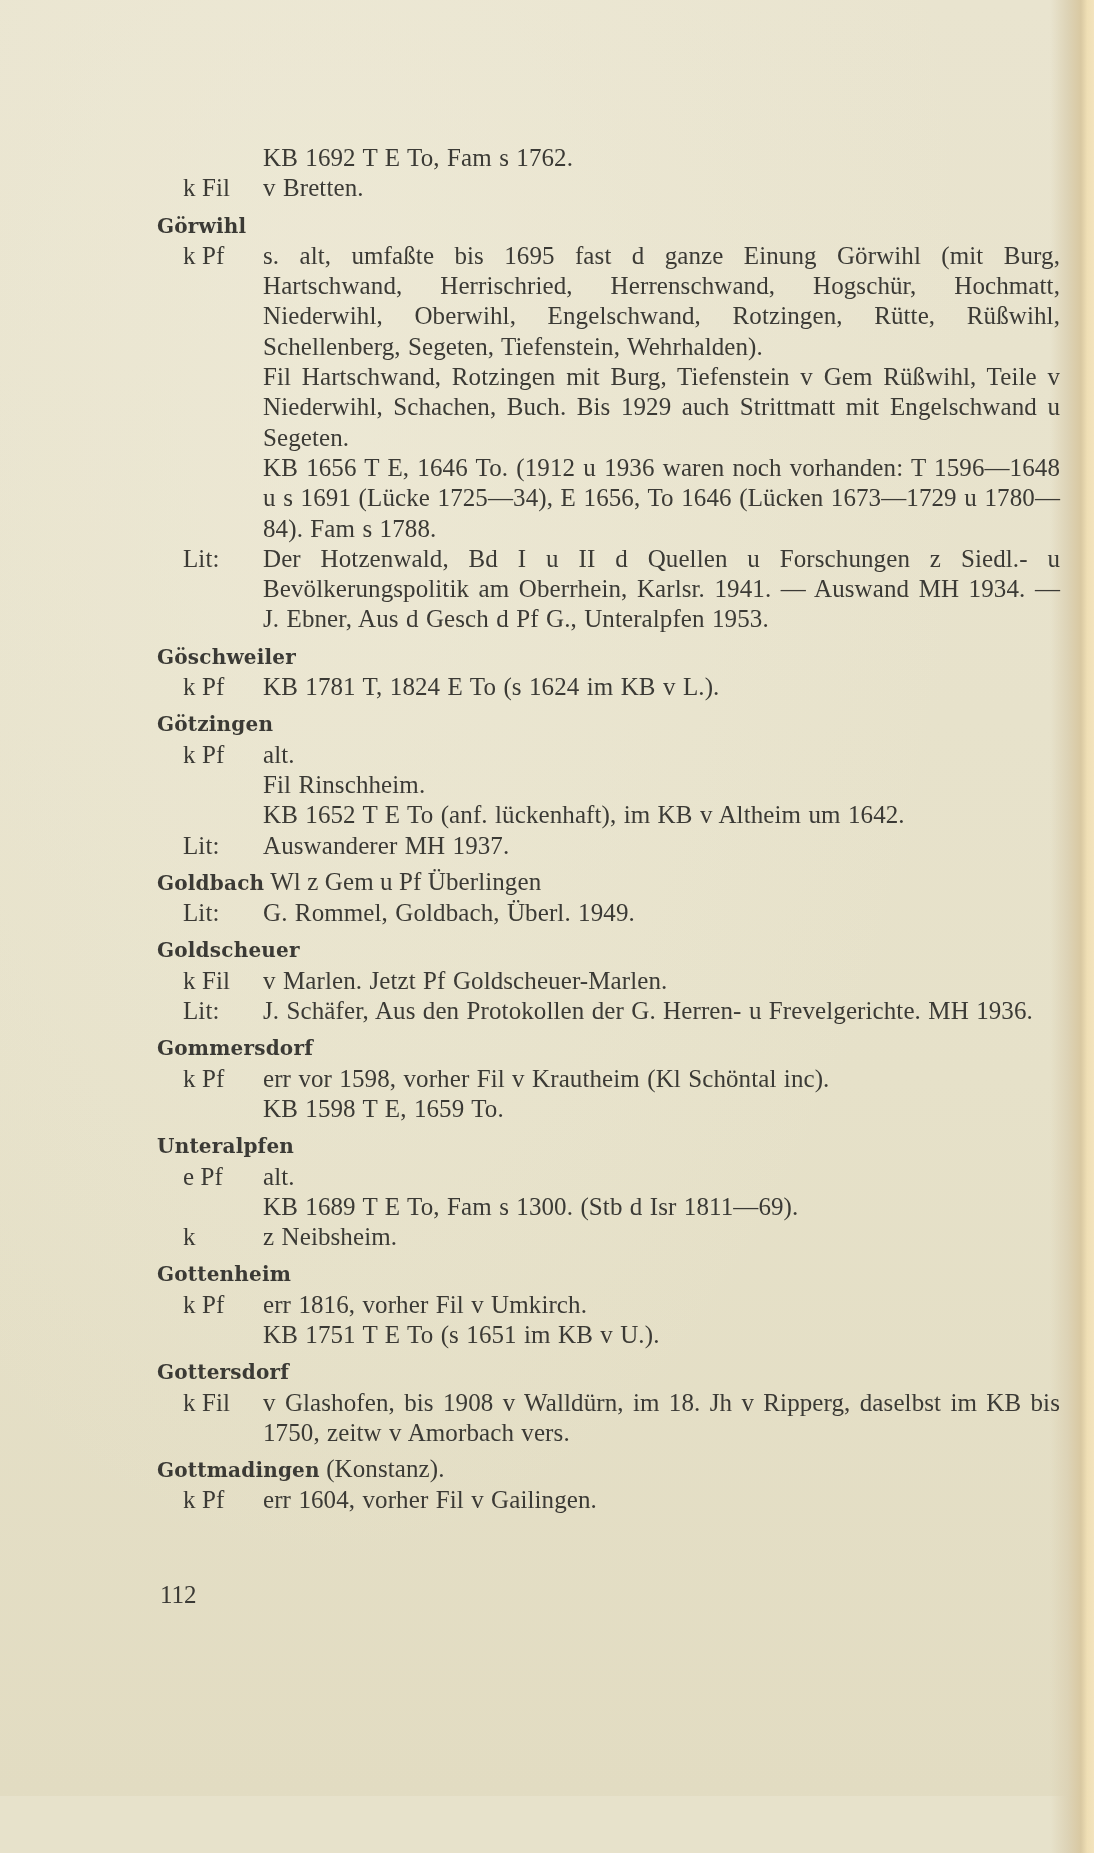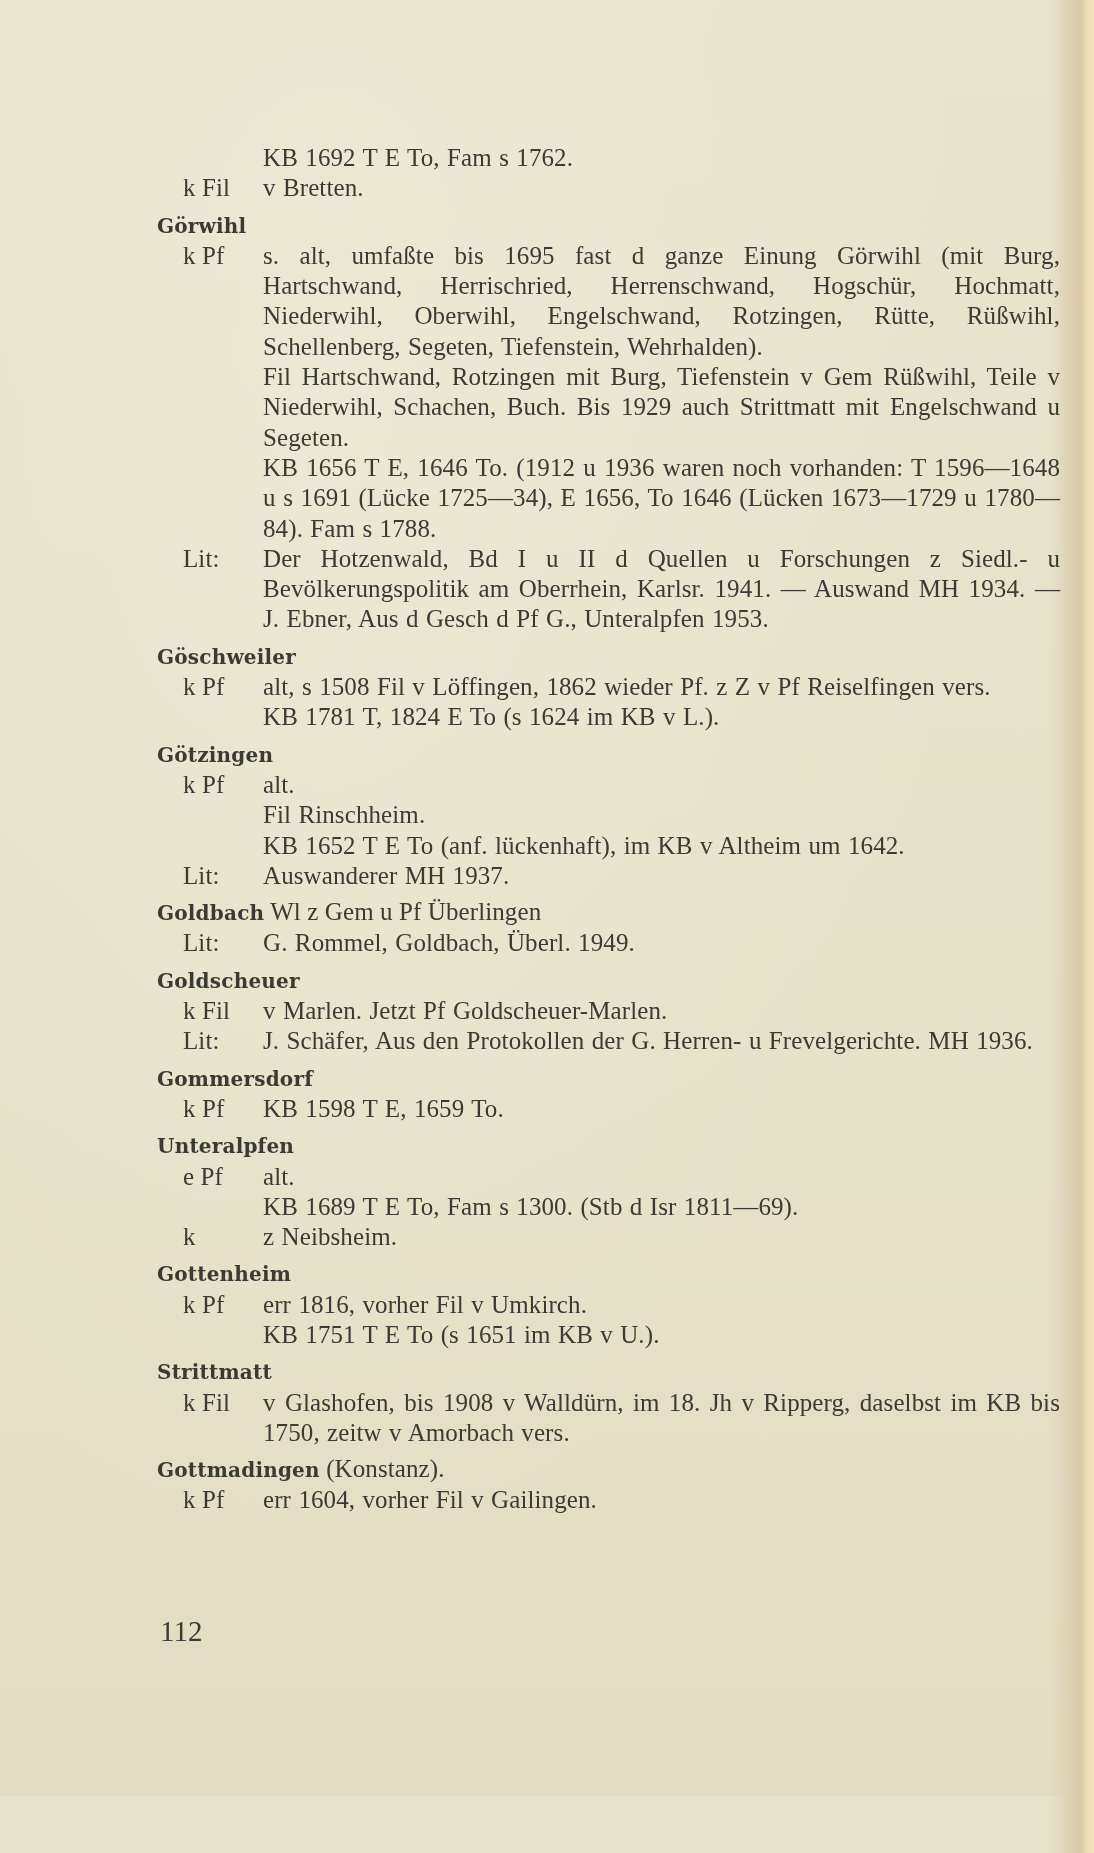--- a/index.html
+++ b/index.html
@@ -78,22 +78,22 @@
   }
   .row-text .para {
     display: block;
     text-align: justify;
     text-align-last: left;
     word-spacing: 1px;
   }
   .page-number {
     position: absolute;
     left: 160px;
-    top: 1616px;
-    font-size: 29px;
+    top: 1580px;
+    font-size: 25px;
     line-height: 30px;
   }
 </style>
 </head>
 <body>
 
 <div class="page">
   <div class="binding-edge"></div>
 
   <div class="content" id="content">
@@ -126,21 +126,20 @@
           <div class="row-text">
             <span class="para">Der Hotzenwald, Bd I u II d Quellen u Forschungen z Siedl.- u Bevölkerungspolitik am Oberrhein, Karlsr. 1941. — Auswand MH 1934. — J. Ebner, Aus d Gesch d Pf G., Unteralpfen 1953.</span>
           </div>
         </div>
       </div>
       <div class="entry">
         <div class="heading"><span class="heading-bold">Göschweiler</span></div>
         <div class="row">
           <div class="row-label">k Pf</div>
           <div class="row-text">
-            <span class="para">alt, s 1508 Fil v Löffingen, 1862 wieder Pf. z Z v Pf Reisel­fingen vers.</span>
             <span class="para">KB 1781 T, 1824 E To (s 1624 im KB v L.).</span>
           </div>
         </div>
       </div>
       <div class="entry">
         <div class="heading"><span class="heading-bold">Götzingen</span></div>
         <div class="row">
           <div class="row-label">k Pf</div>
           <div class="row-text">
             <span class="para">alt.</span>
@@ -177,20 +176,21 @@
           <div class="row-text">
             <span class="para">J. Schäfer, Aus den Protokollen der G. Herren- u Frevelgerichte. MH 1936.</span>
           </div>
         </div>
       </div>
       <div class="entry">
         <div class="heading"><span class="heading-bold">Gommersdorf</span></div>
         <div class="row">
           <div class="row-label">k Pf</div>
           <div class="row-text">
+            <span class="para">err vor 1598, vorher Fil v Krautheim (Kl Schöntal inc).</span>
             <span class="para">KB 1598 T E, 1659 To.</span>
           </div>
         </div>
       </div>
       <div class="entry">
         <div class="heading"><span class="heading-bold">Unteralpfen</span></div>
         <div class="row">
           <div class="row-label">e Pf</div>
           <div class="row-text">
             <span class="para">alt.</span>
@@ -208,21 +208,21 @@
         <div class="heading"><span class="heading-bold">Gottenheim</span></div>
         <div class="row">
           <div class="row-label">k Pf</div>
           <div class="row-text">
             <span class="para">err 1816, vorher Fil v Umkirch.</span>
             <span class="para">KB 1751 T E To (s 1651 im KB v U.).</span>
           </div>
         </div>
       </div>
       <div class="entry">
-        <div class="heading"><span class="heading-bold">Strittmatt</span></div>
+        <div class="heading"><span class="heading-bold">Gottersdorf</span></div>
         <div class="row">
           <div class="row-label">k Fil</div>
           <div class="row-text">
             <span class="para">v Glashofen, bis 1908 v Walldürn, im 18. Jh v Ripperg, daselbst im KB bis 1750, zeitw v Amorbach vers.</span>
           </div>
         </div>
       </div>
       <div class="entry">
         <div class="heading"><span class="heading-bold">Gottmadingen</span><span class="heading-suffix"> (Konstanz).</span></div>
         <div class="row">

